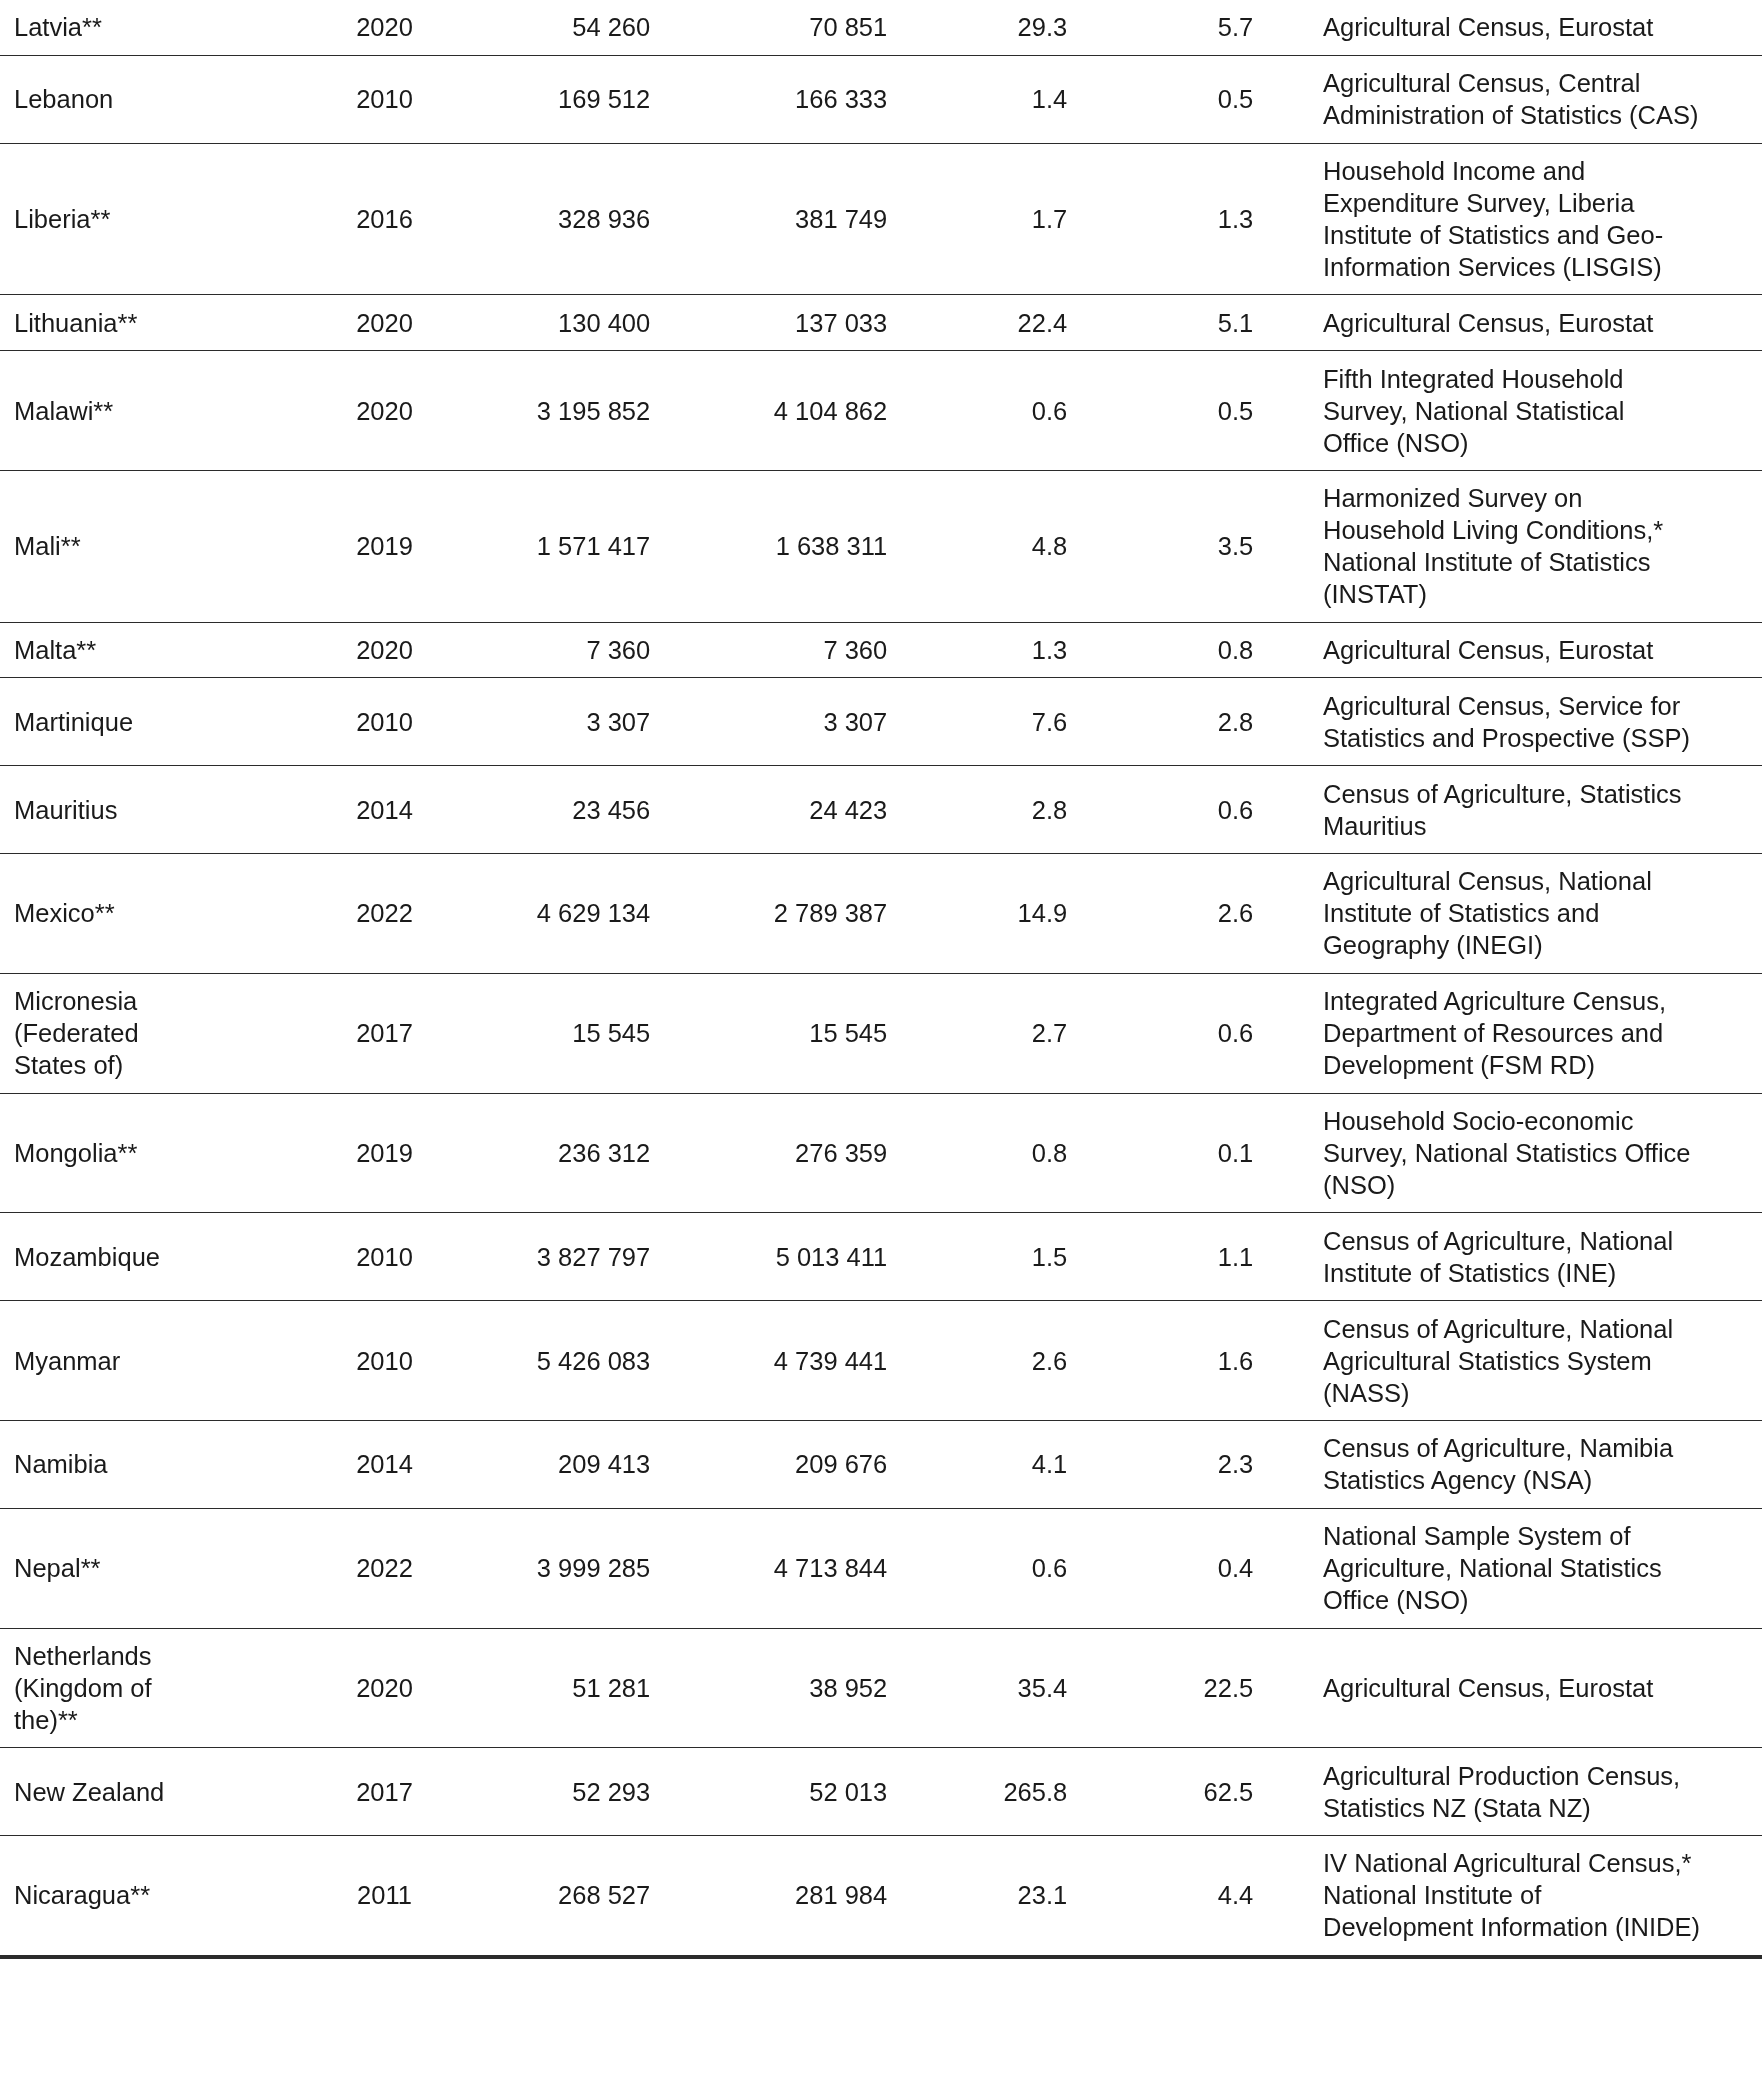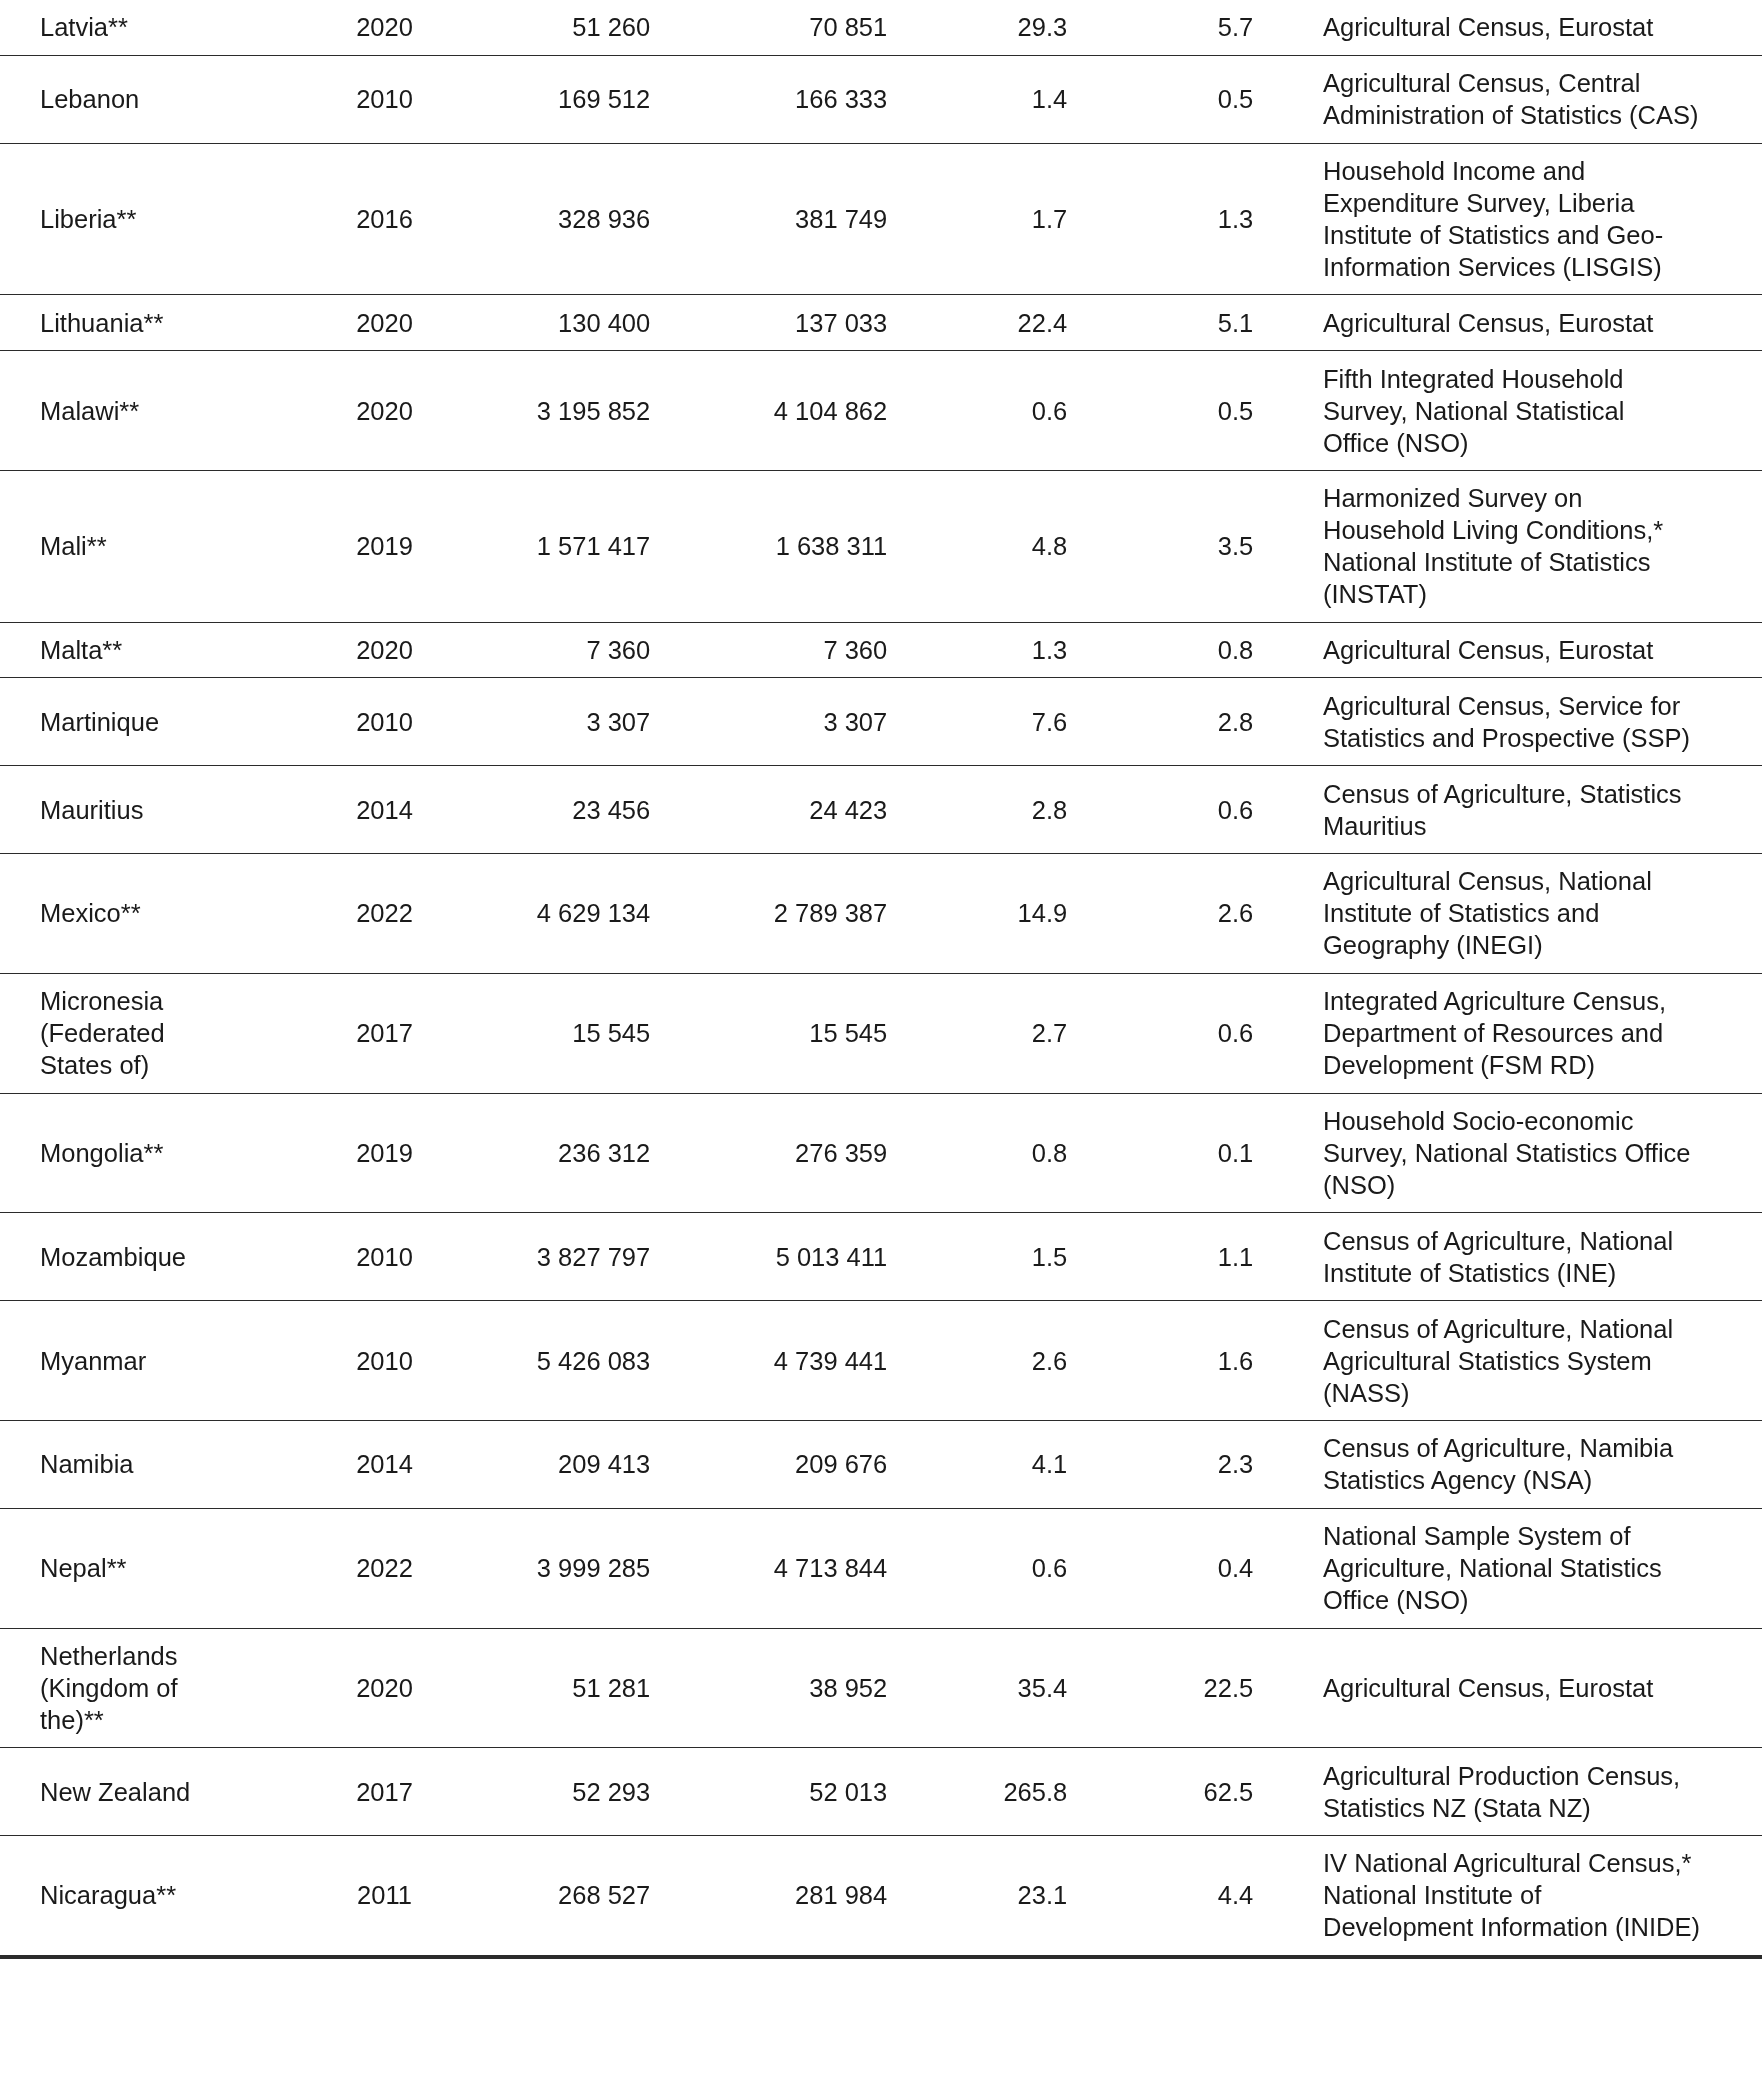--- a/index.html
+++ b/index.html
@@ -28,21 +28,21 @@
     padding-top:11.4px;
     padding-bottom:11.4px;
     border-bottom:1.8px solid var(--rule-color);
     overflow:hidden;
   }
   tr:last-child td{
     border-bottom:4.4px solid var(--rule-color);
   }
   .c-country{
     text-align:left;
-    padding-left:40px;
+    padding-left:14px;
     padding-right:83px;
     white-space:pre-line;
   }
   .c-year{ text-align:center; }
   .c-num{
     text-align:right;
     padding-right:8.8px;
     white-space:nowrap;
   }
   .c-src{
@@ -62,21 +62,21 @@
     <col style="width:180px">
     <col style="width:237px">
     <col style="width:180px">
     <col style="width:186px">
     <col style="width:501px">
   </colgroup>
   <tbody>
       <tr>
     <td class="c-country">Latvia**</td>
     <td class="c-year">2020</td>
-    <td class="c-num">51 260</td>
+    <td class="c-num">54 260</td>
     <td class="c-num">70 851</td>
     <td class="c-num">29.3</td>
     <td class="c-num">5.7</td>
     <td class="c-src">Agricultural Census, Eurostat</td>
   </tr>
       <tr>
     <td class="c-country">Lebanon</td>
     <td class="c-year">2010</td>
     <td class="c-num">169 512</td>
     <td class="c-num">166 333</td>

